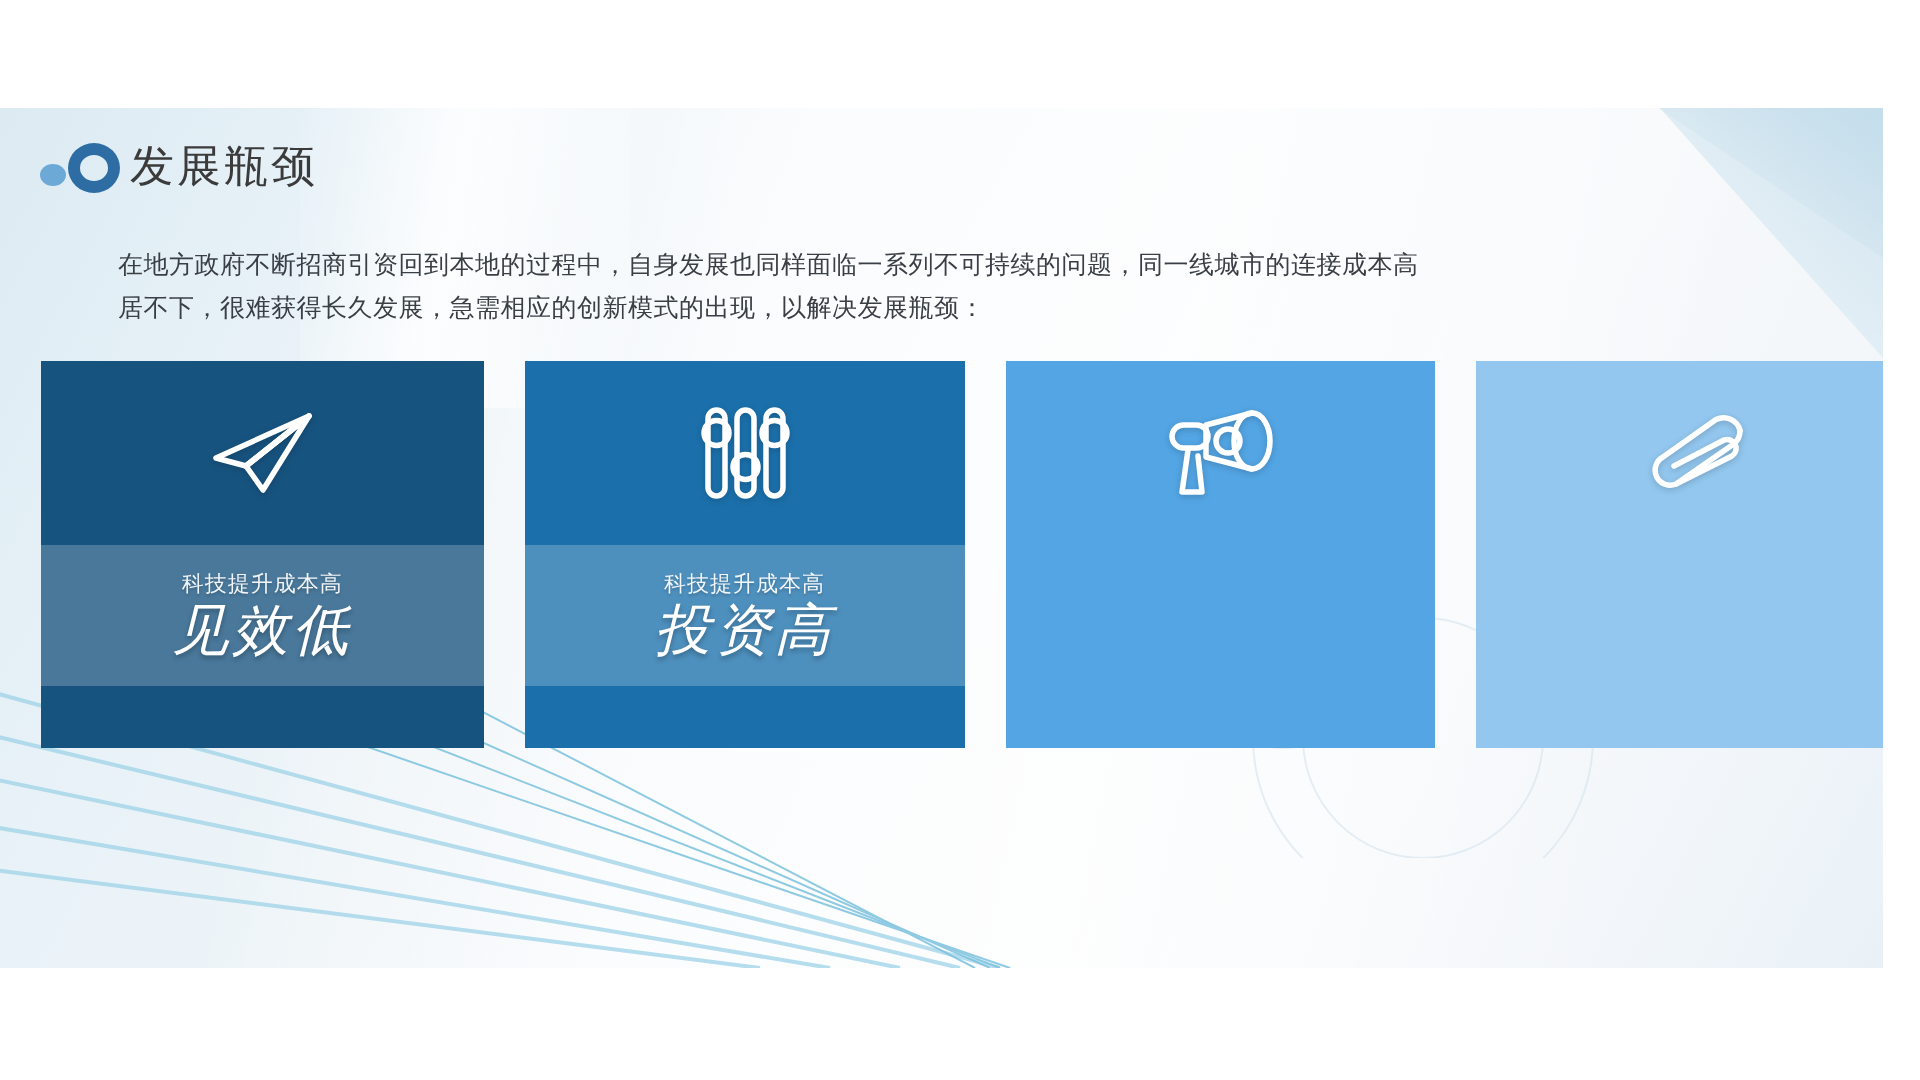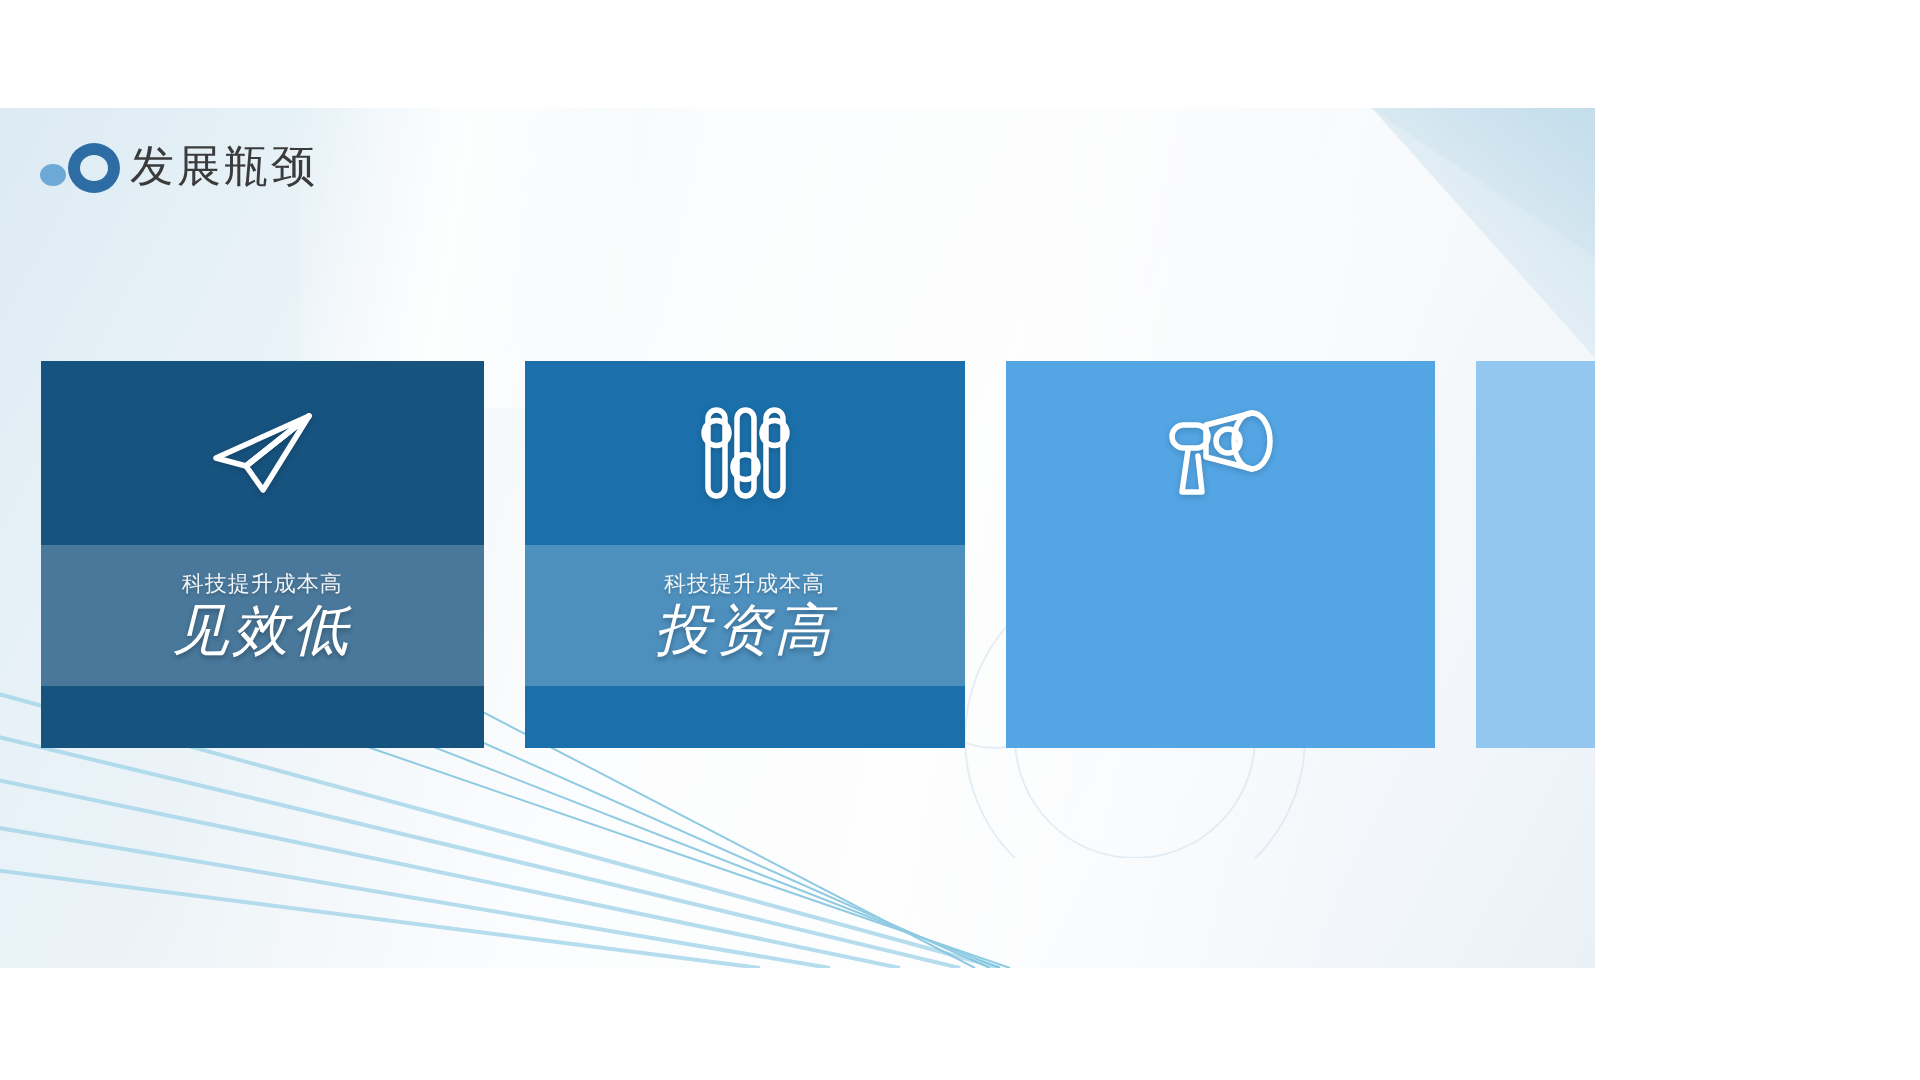--- a/index.html
+++ b/index.html
@@ -7,21 +7,21 @@
     width:1920px; height:1080px;
     background:#ffffff;
     font-family:"Liberation Sans", "DejaVu Sans", sans-serif;
     overflow:hidden;
   }
 
   
   #slide {
     position:absolute;
     left:0; top:108px;
-    width:1595px; height:860px;
+    width:1883px; height:860px;
     background:
       linear-gradient(118deg,
         #dceaf2 0%,
         #e6f1f7 14%,
         #eef4f8 32%,
         #f4f7fa 52%,
         #f7f9fb 72%,
         #f2f6fa 88%,
         #e9f1f7 100%);
     overflow:hidden;
@@ -150,20 +150,22 @@
 
   <div class="header">
     <div class="logo">
       <div class="dot"></div>
       <div class="ring"></div>
     </div>
     <div class="page-title">发展瓶颈</div>
   </div>
 
   <div class="intro">
+    <p>在地方政府不断招商引资回到本地的过程中，自身发展也同样面临一系列不可持续的问题，同一线城市的连接成本高</p>
+    <p>居不下，很难获得长久发展，急需相应的创新模式的出现，以解决发展瓶颈：</p>
   </div>
 
   <div class="panels">
 
     <div class="panel p1" style="background:#17537f">
       <div class="icon-area">
         <svg width="108" height="90" viewBox="0 0 108 90">
           <g fill="none" stroke="#ffffff" stroke-width="5.5" stroke-linejoin="round" stroke-linecap="round">
             <path d="M101 8 L8 50 L38 58 Z"></path>
             <path d="M101 8 L55 82 L38 58 Z"></path>

